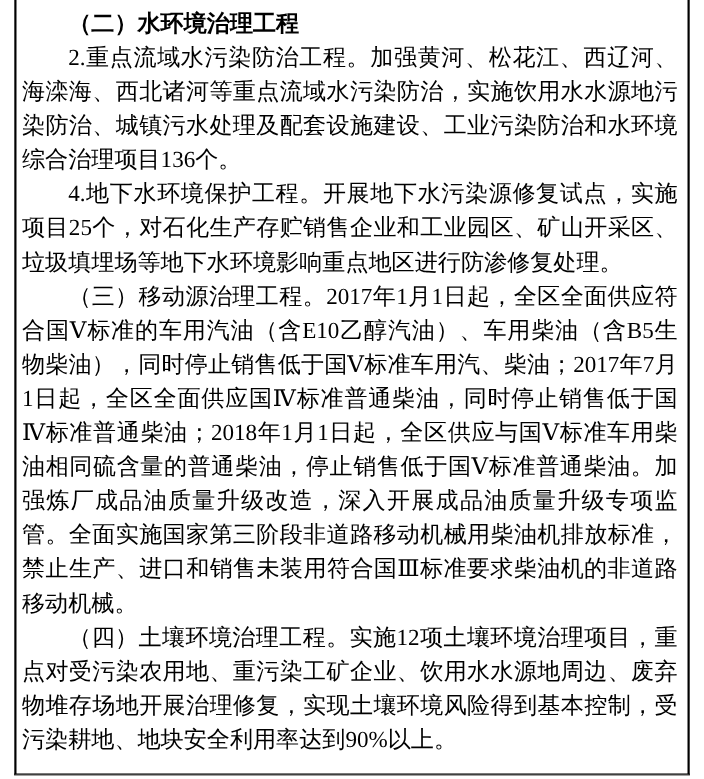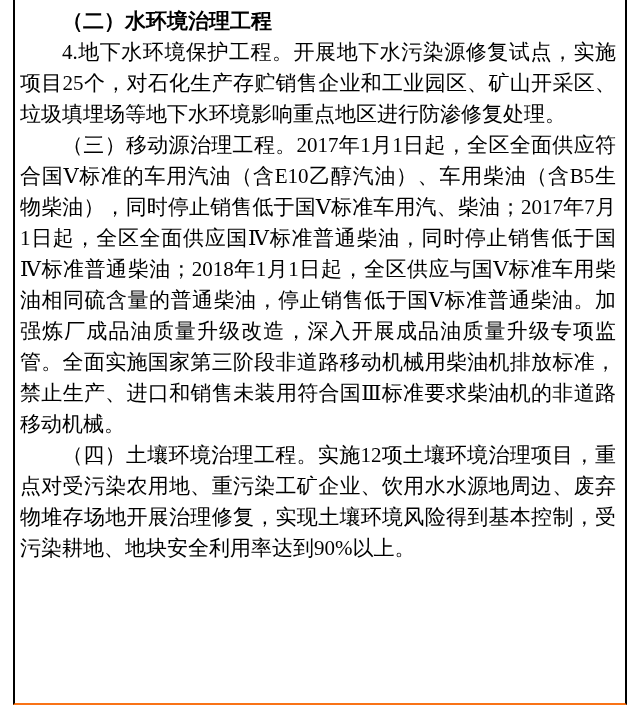--- a/index.html
+++ b/index.html
@@ -19,21 +19,21 @@
   
   .doc-box {
     position: absolute;
     left: 13px;
     top: 0;
     width: 614px;
     height: 705px;
     box-sizing: border-box;
     border-left: 2px solid #000000;
     border-right: 2px solid #000000;
-    border-bottom: 2px solid #f97316;
+    border-bottom: 2px solid #404040;
     padding: 6px 9px 0 5px;
     overflow: hidden;
   }
   .doc-box p {
     margin: 0;
     font-size: 21px;
     line-height: 31px;
     text-indent: 2em;
     text-align: justify;
     letter-spacing: 0px;
@@ -41,18 +41,19 @@
   .doc-heading {
     font-weight: bold;
   }
 </style>
 </head>
 <body>
 
 <div class="page">
   <div class="doc-box">
     <p class="doc-heading">（二）水环境治理工程</p>
+    <p>2.重点流域水污染防治工程。加强黄河、松花江、西辽河、海滦海、西北诸河等重点流域水污染防治，实施饮用水水源地污染防治、城镇污水处理及配套设施建设、工业污染防治和水环境综合治理项目136个。</p>
     <p>4.地下水环境保护工程。开展地下水污染源修复试点，实施项目25个，对石化生产存贮销售企业和工业园区、矿山开采区、垃圾填埋场等地下水环境影响重点地区进行防渗修复处理。</p>
     <p>（三）移动源治理工程。2017年1月1日起，全区全面供应符合国Ⅴ标准的车用汽油（含E10乙醇汽油）、车用柴油（含B5生物柴油），同时停止销售低于国Ⅴ标准车用汽、柴油；2017年7月1日起，全区全面供应国Ⅳ标准普通柴油，同时停止销售低于国Ⅳ标准普通柴油；2018年1月1日起，全区供应与国Ⅴ标准车用柴油相同硫含量的普通柴油，停止销售低于国Ⅴ标准普通柴油。加强炼厂成品油质量升级改造，深入开展成品油质量升级专项监管。全面实施国家第三阶段非道路移动机械用柴油机排放标准，禁止生产、进口和销售未装用符合国Ⅲ标准要求柴油机的非道路移动机械。</p>
     <p>（四）土壤环境治理工程。实施12项土壤环境治理项目，重点对受污染农用地、重污染工矿企业、饮用水水源地周边、废弃物堆存场地开展治理修复，实现土壤环境风险得到基本控制，受污染耕地、地块安全利用率达到90%以上。</p>
 
   </div>
 </div>
 
 </body></html>

